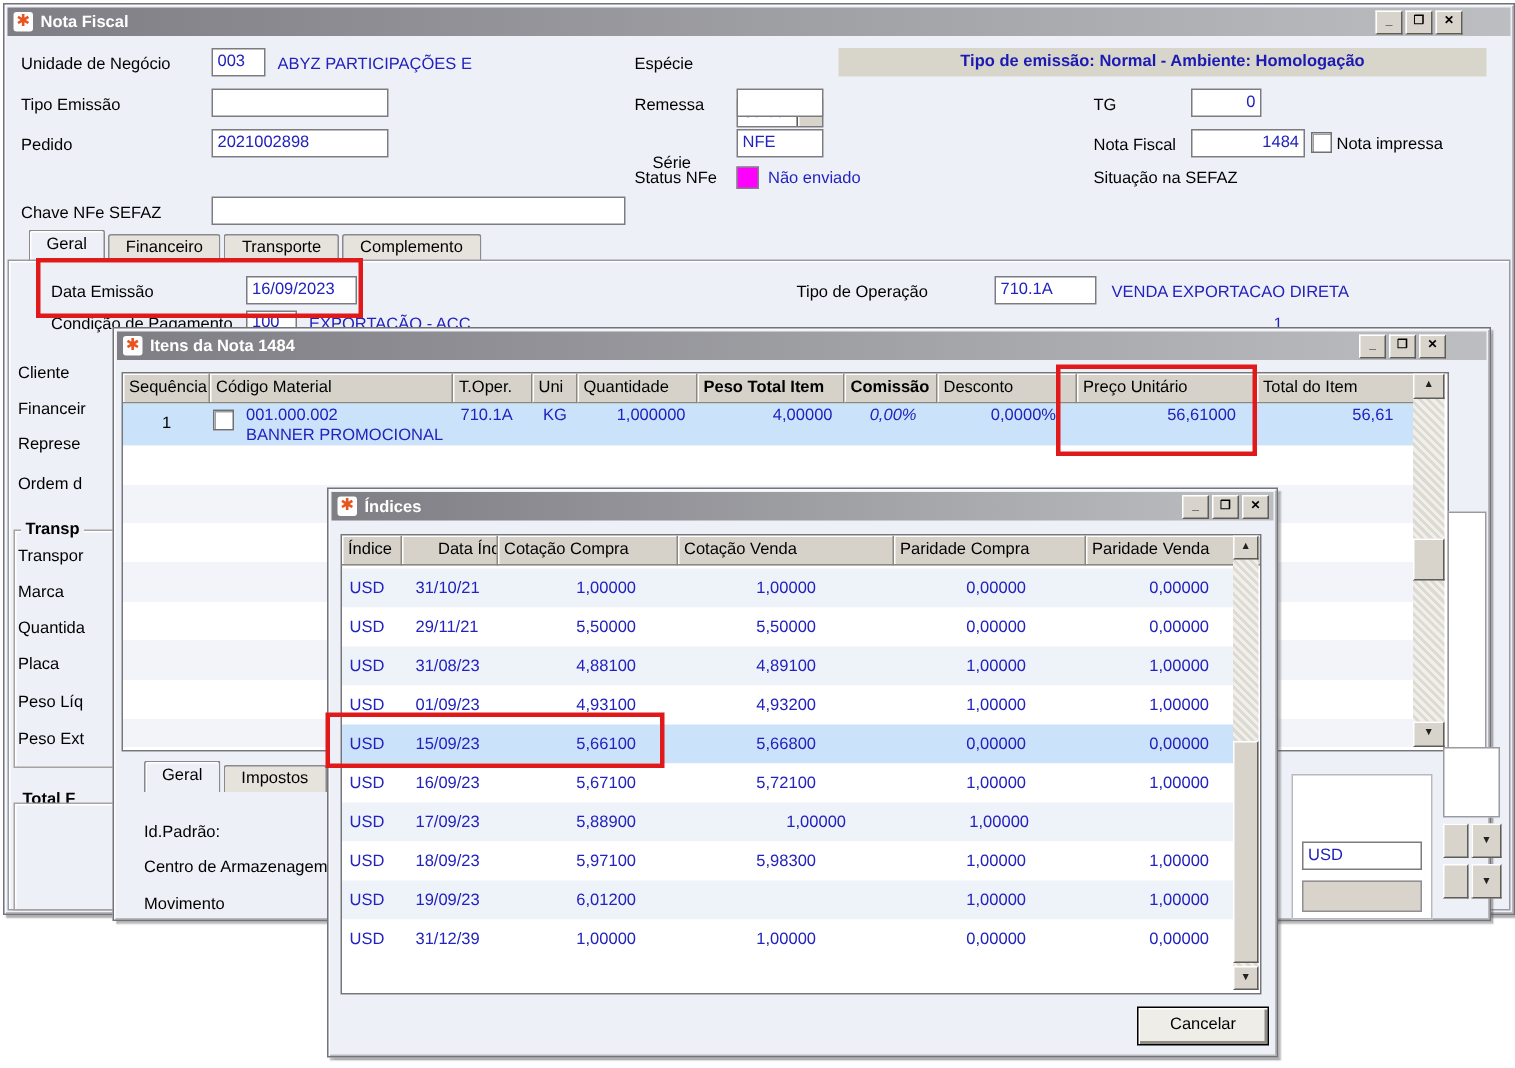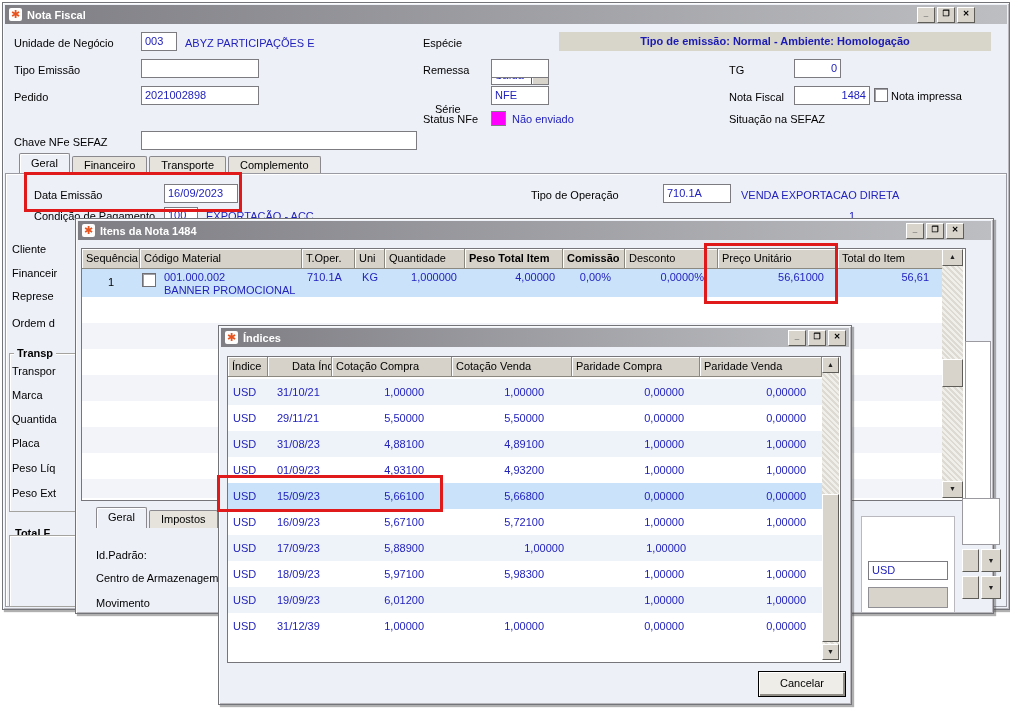--- a/index.html
+++ b/index.html
@@ -175,21 +175,21 @@
 
       <div style="position:absolute;left:0;top:20px;width:860px;height:28px;background:#cbe3fa;">
         <span class="rv" style="left:0;top:0;width:58px;text-align:center;line-height:26px;color:#000;">1</span>
         <span class="cb" style="left:60px;top:4px;"></span>
         <span class="rv" style="left:82px;top:2px;">001.000.002</span>
         <span class="rv" style="left:82px;top:15px;">BANNER PROMOCIONAL</span>
         <span class="rv" style="left:225px;top:2px;">710.1A</span>
         <span class="rv" style="left:273px;top:2px;width:30px;text-align:center;">KG</span>
         <span class="rv" style="right:485px;top:2px;">1,000000</span>
         <span class="rv" style="right:387px;top:2px;">4,00000</span>
-        <span class="rv gray" style="right:331px;top:2px;">0,00%</span>
+        <span class="rv gray" style="right:331px;top:2px;font-style:italic;">0,00%</span>
         <span class="rv" style="right:238px;top:2px;">0,0000%</span>
         <span class="rv" style="right:118px;top:2px;">56,61000</span>
         <span class="rv" style="right:13px;top:2px;">56,61</span>
       </div>
       <div class="stripes" style="left:0;top:48px;width:860px;height:201px;"></div>
 
       <div class="strack" style="left:860px;top:0;width:21px;height:249px;"></div>
       <div class="sbtn" style="left:860px;top:0;width:21px;height:17px;">▲</div>
       <div class="sthumb" style="left:860px;top:110px;width:21px;height:28px;"></div>
       <div class="sbtn" style="left:860px;top:232px;width:21px;height:17px;">▼</div>
@@ -220,21 +220,21 @@
       <span class="wbtn">_</span>
       <span class="wbtn">❐</span>
       <span class="wbtn">✕</span>
     </div>
 
     <div class="grid" style="left:8px;top:30px;width:612px;height:305px;">
       <div class="ghead" id="ind-head">
           <div class="hcell" style="width: 40px;">Índice</div>
           <div class="hcell" style="width: 64px; padding-left: 24px;">Data Índice</div>
           <div class="hcell" style="width: 120px;">Cotação Compra</div>
-          <div class="hcell" style="width: 120px;">Cotação Venda</div>
+          <div class="hcell" style="width: 144px;">Cotação Venda</div>
           <div class="hcell" style="width: 128px;">Paridade Compra</div>
           <div class="hcell" style="width: 122px;">Paridade Venda</div>
         </div>
       <div id="ind-rows" style="position:absolute;left:0;top:22px;width:594px;">
           <div class="irow" style="background: rgb(238, 242, 249);">
             <div class="icell c-l4" style="width: 40px;">USD</div>
             <div class="icell c-l8" style="width: 64px;">31/10/21</div>
             <div class="icell c-r28" style="width: 120px;">1,00000</div>
             <div class="icell c-r28" style="width: 120px;">1,00000</div>
             <div class="icell c-r16" style="width: 128px;">0,00000</div>

